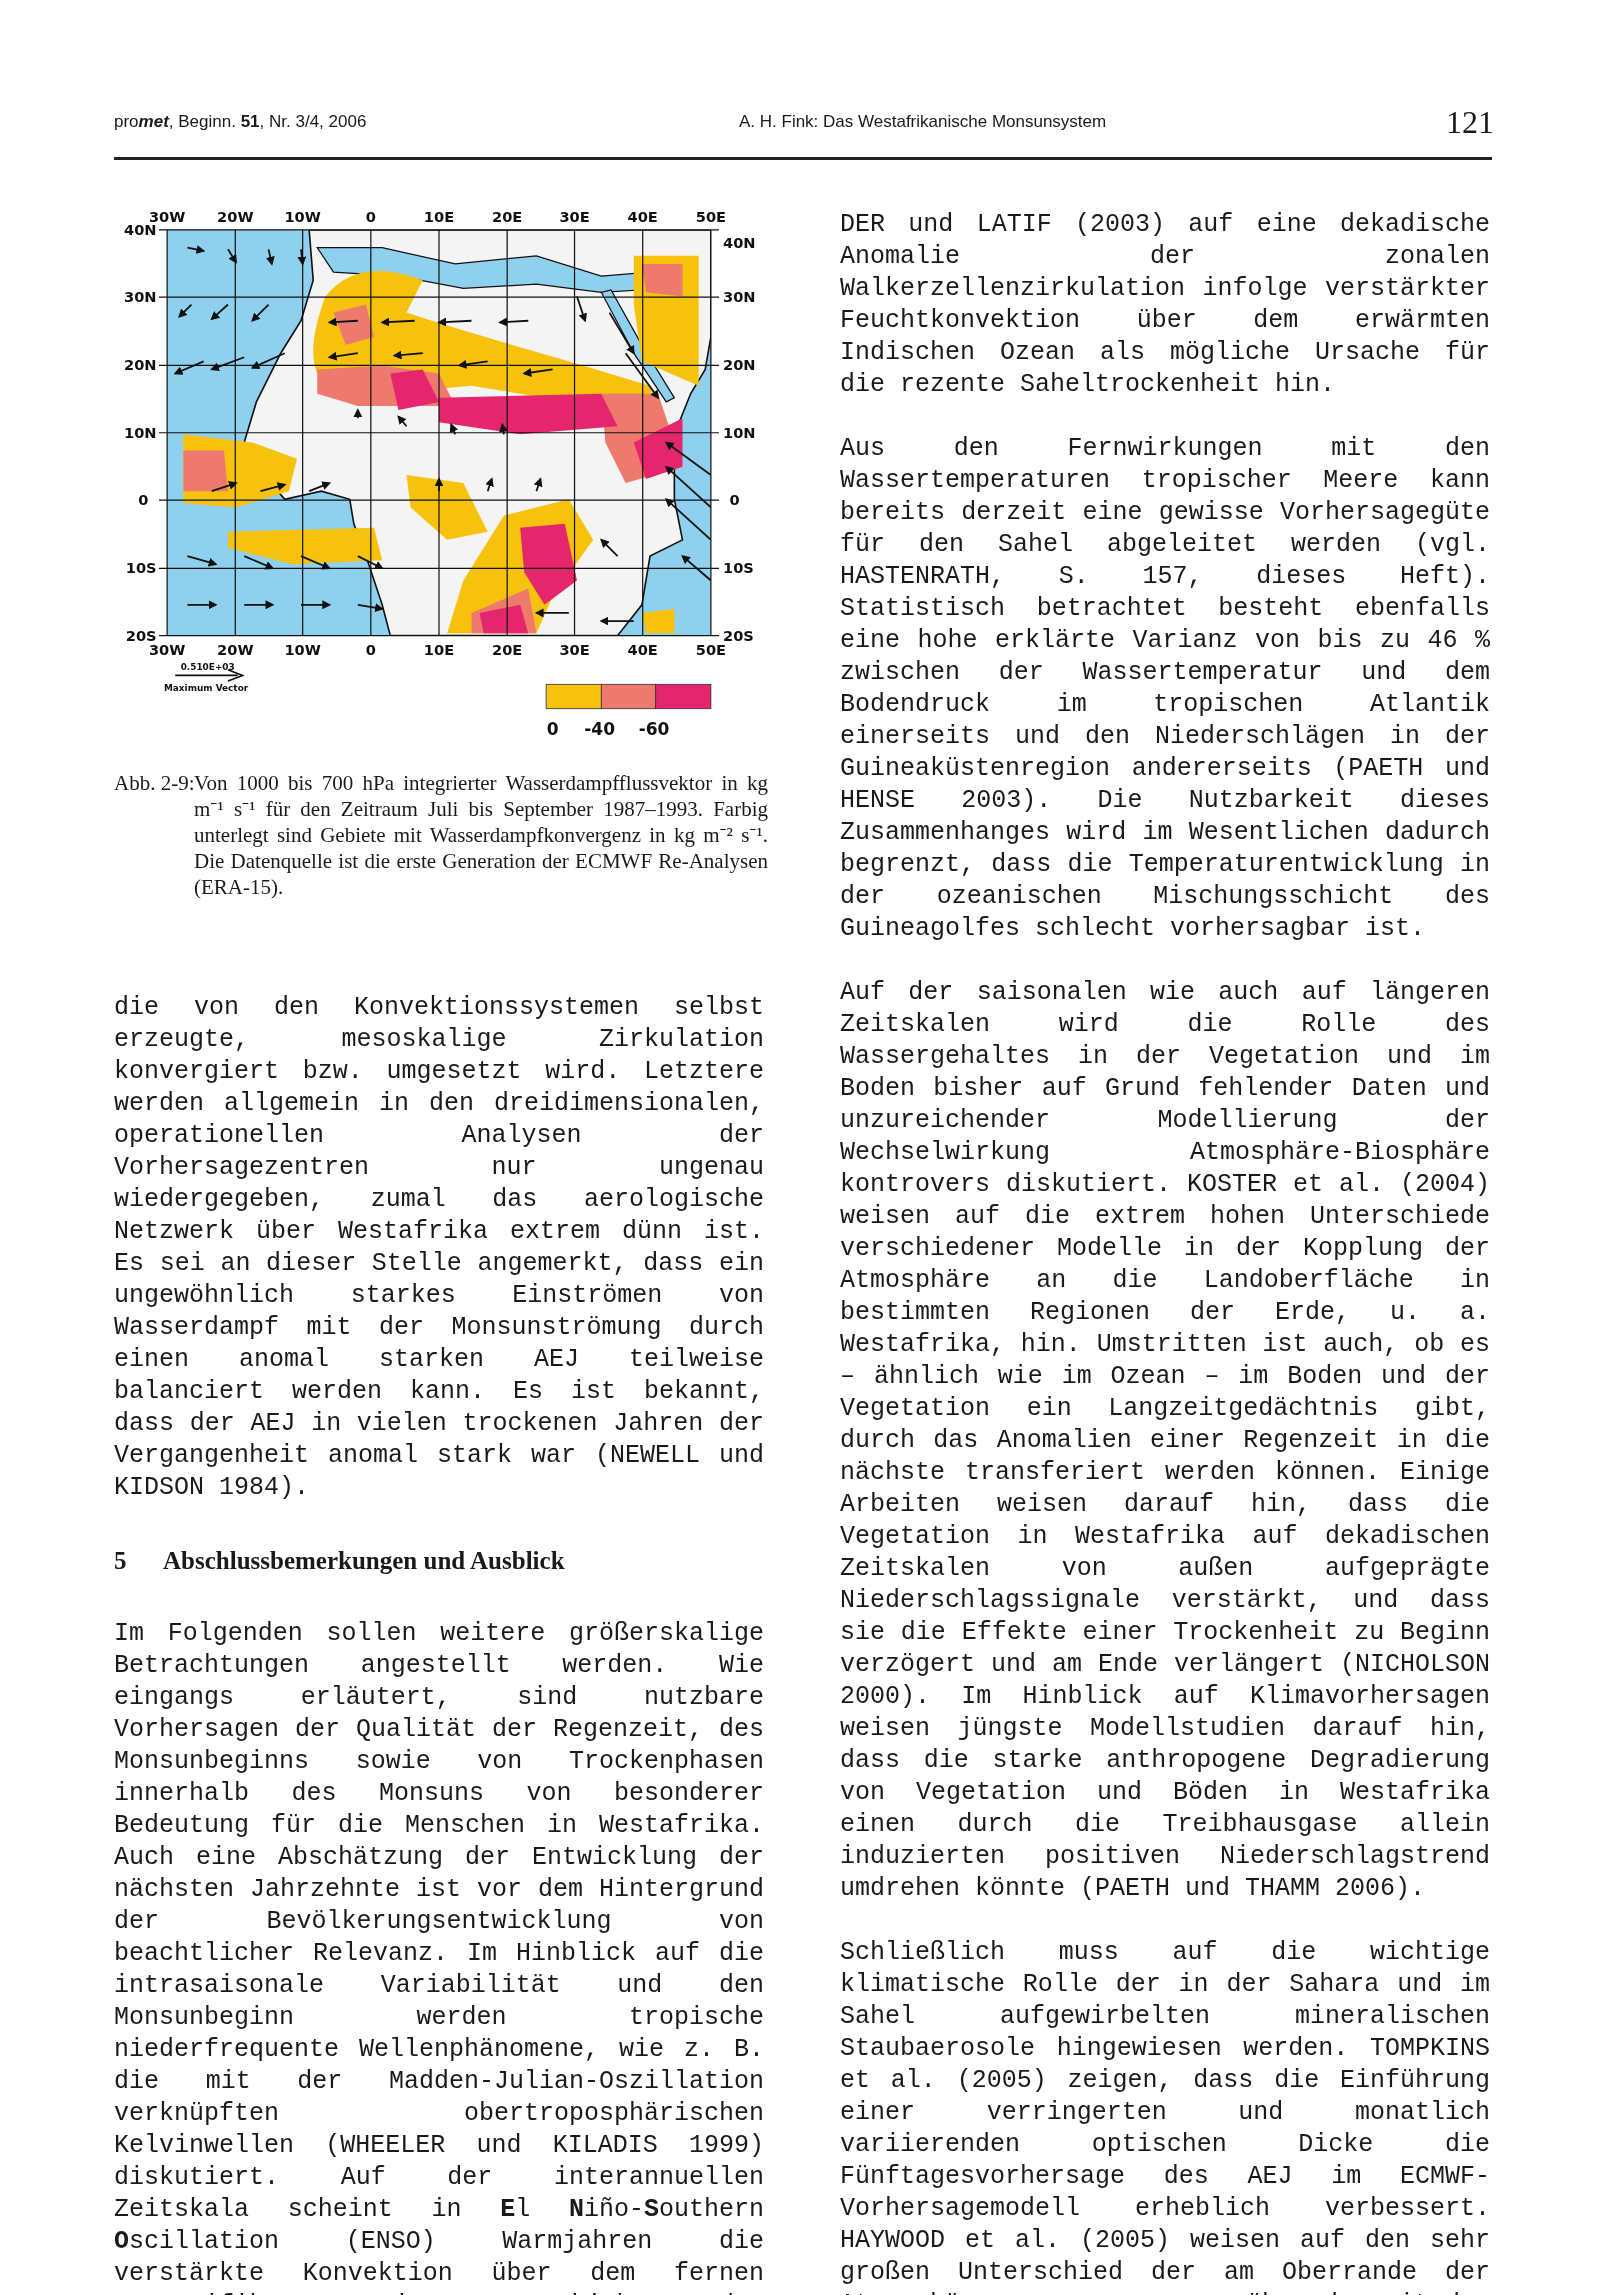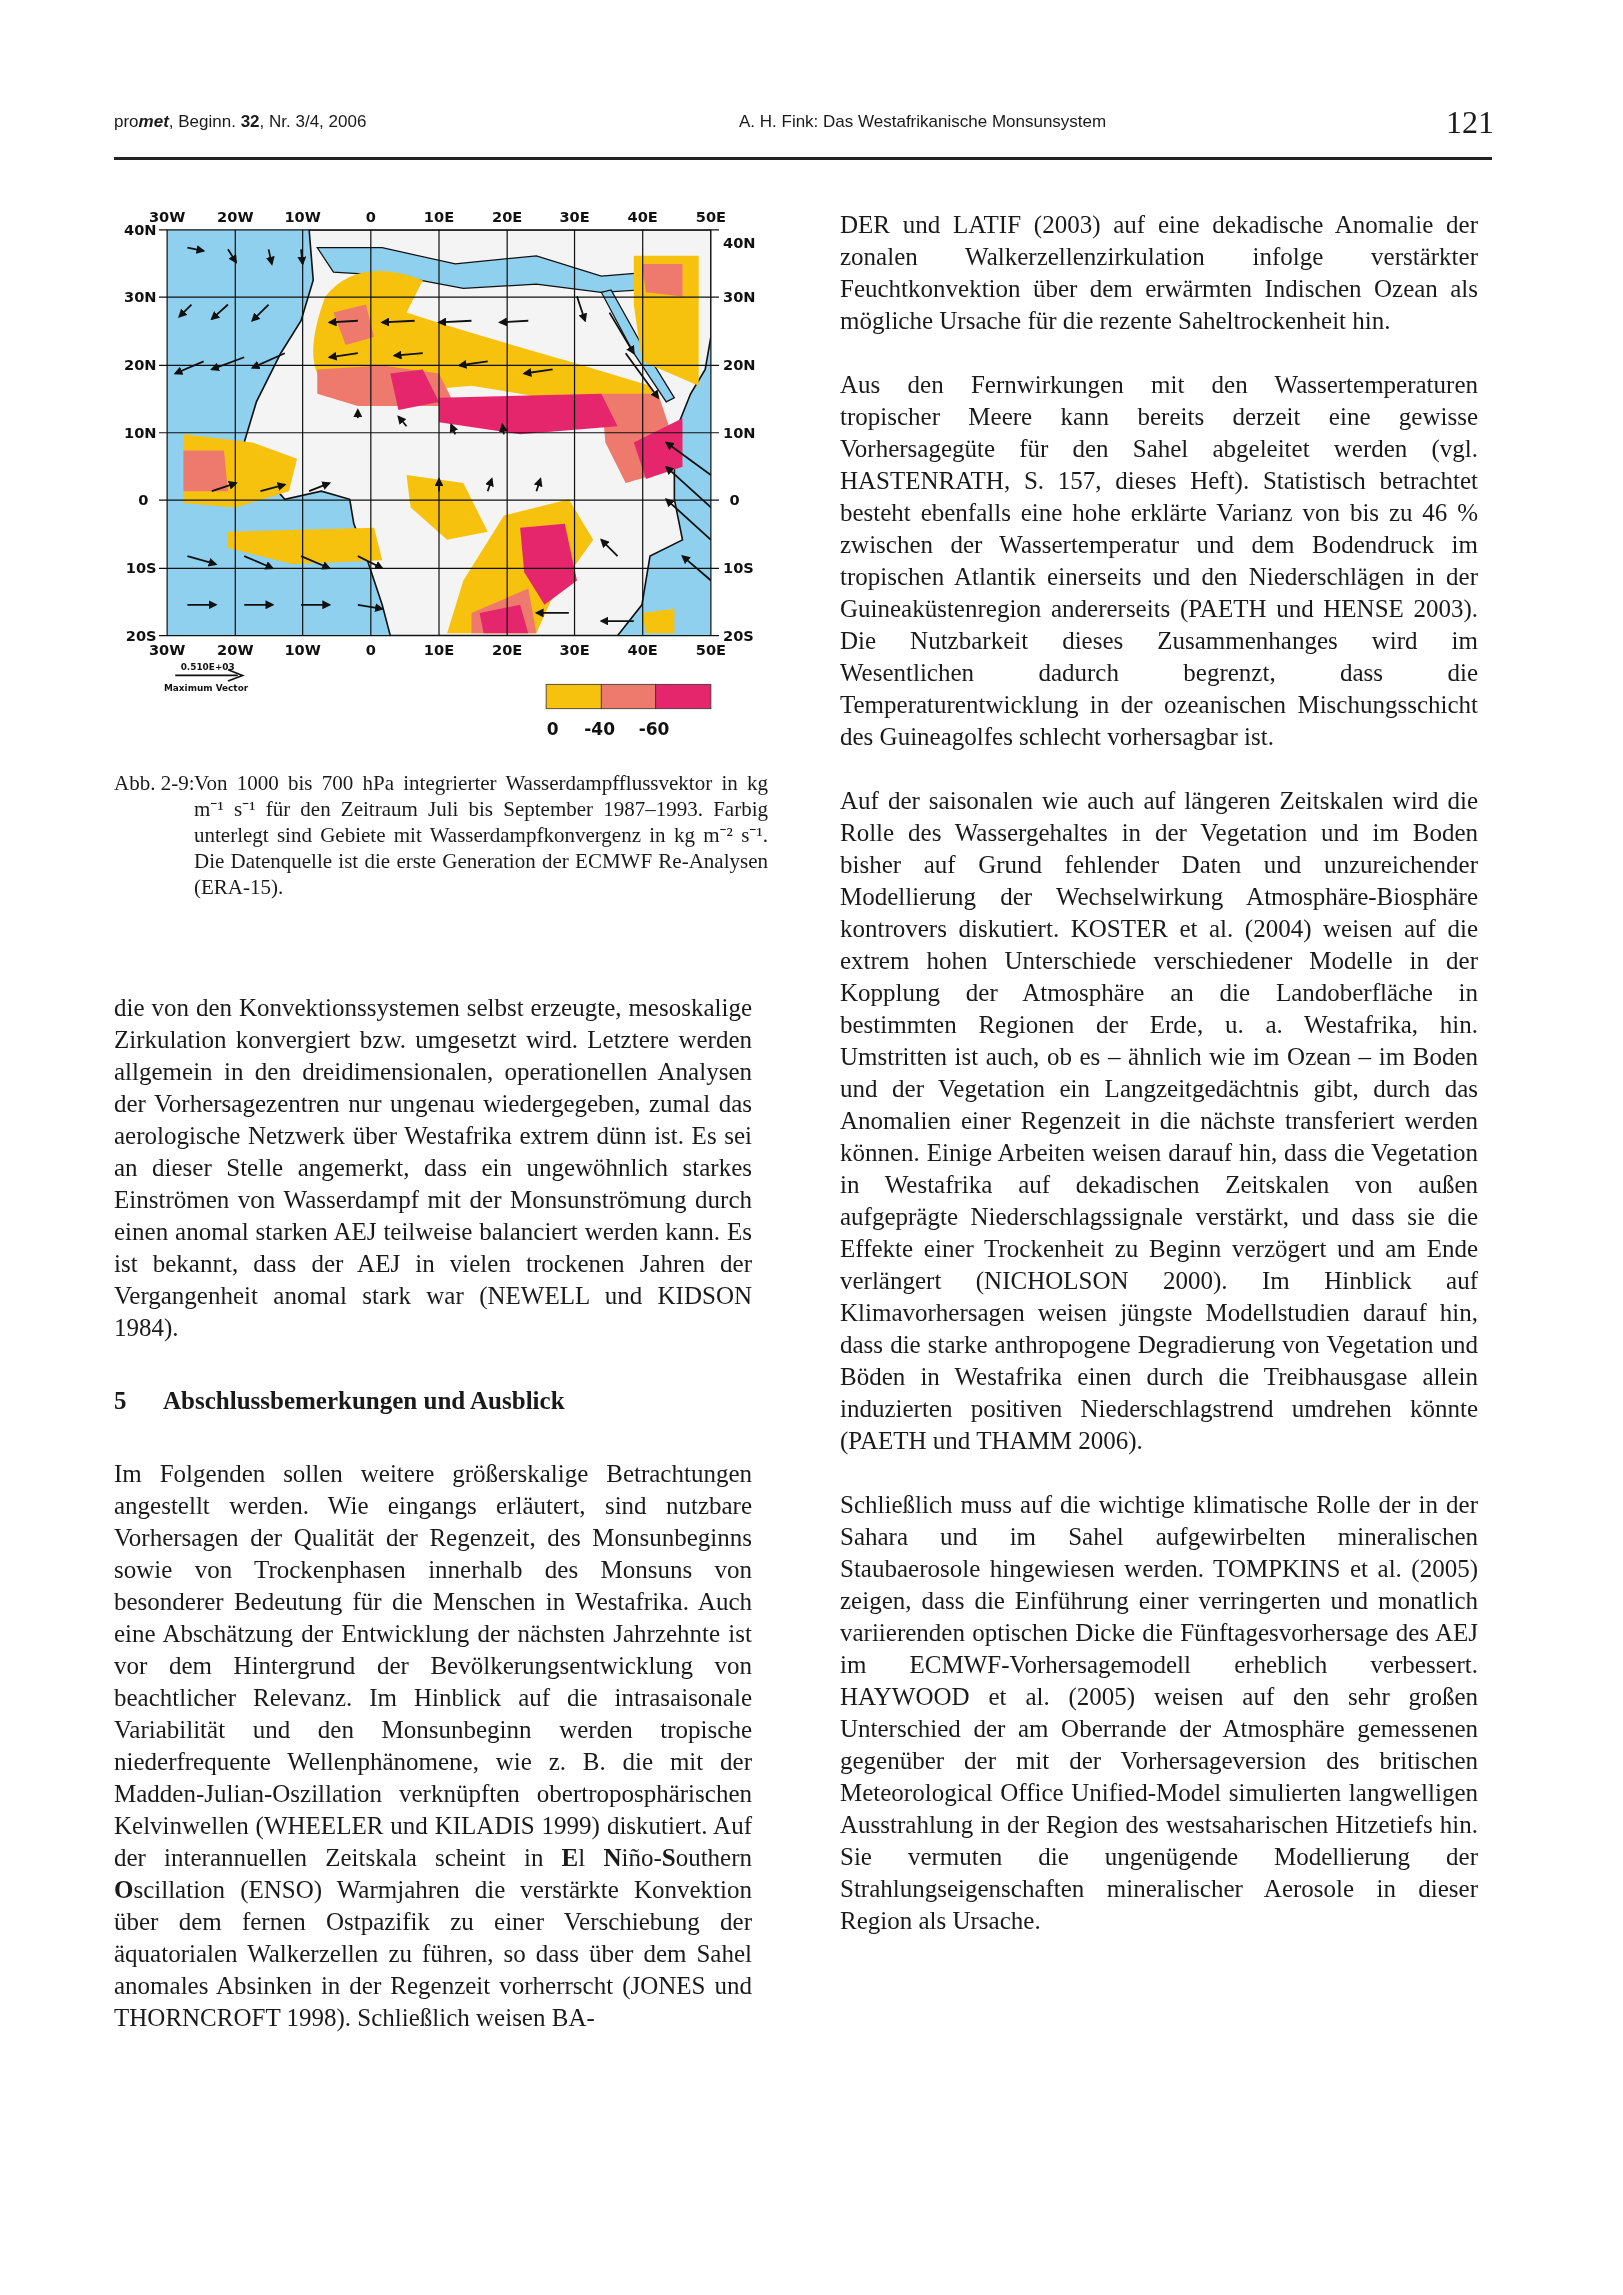--- a/index.html
+++ b/index.html
@@ -5,36 +5,36 @@
   html, body { margin: 0; padding: 0; background: #ffffff; }
   body { width: 1624px; height: 2295px; position: relative; overflow: hidden; color: #1a1a1a; }
   .header { position: absolute; left: 114px; top: 104px; width: 1380px; height: 32px; font-family: "Liberation Sans", sans-serif; font-size: 17px; }
   .header .left { position: absolute; left: 0; top: 8px; }
   .header .center { position: absolute; left: 625px; top: 8px; }
   .header .right { position: absolute; right: 0; top: 0; font-family: "Liberation Serif", serif; font-size: 32px; }
   .header b { font-weight: bold; }
   .header i { font-style: italic; font-weight: bold; text-align: right; }
   .rule { position: absolute; left: 114px; top: 157px; width: 1378px; height: 3.2px; background: #222; }
   .col { position: absolute; font-family: "Liberation Serif", serif; font-size: 25px; line-height: 32px; text-align: justify; }
-  .col p { margin: 0 16px 32px 0; }
+  .col p { margin: 0 4px 32px 0; font-family: Liberation Mono, monospace; }
   .left-col { left: 114px; width: 654px; }
   .right-col { left: 840px; width: 654px; top: 209px; }
   .figure { position: absolute; left: 114px; top: 199px; width: 650px; height: 560px; }
   .caption { position: absolute; left: 114px; top: 770px; width: 654px; font-family: "Liberation Serif", serif; font-size: 21px; line-height: 26px; }
   .caption .lbl { position: absolute; left: 0; top: 0; }
   .caption .txt { margin-left: 80px; text-align: justify; }
   .heading { font-family: "Liberation Serif", serif; font-weight: bold; font-size: 25px; }
   .heading .num { display: inline-block; width: 49px; }
   svg text { font-family: "DejaVu Sans", sans-serif; font-weight: bold; }
 </style>
 </head>
 <body>
 
 <div class="header">
-  <span class="left"><span>pro</span><i>met</i><span>, Beginn. </span><b>32</b><span>, Nr. 3/4, 2006</span></span>
+  <span class="left"><span>pro</span><i>met</i><span>, Beginn. </span><b>51</b><span>, Nr. 3/4, 2006</span></span>
   <span class="center">A. H. Fink: Das Westafrikanische Monsunsystem</span>
   <span class="right">121</span>
 </div>
 <div class="rule"></div>
 
 <div class="figure">
   <svg width="650" height="560" viewBox="0 0 800 690">
     <defs>
       <marker id="ah" markerWidth="5" markerHeight="5" refX="4" refY="2.5" orient="auto">
         <path d="M0,0 L5,2.5 L0,5 z" fill="#111"></path>

